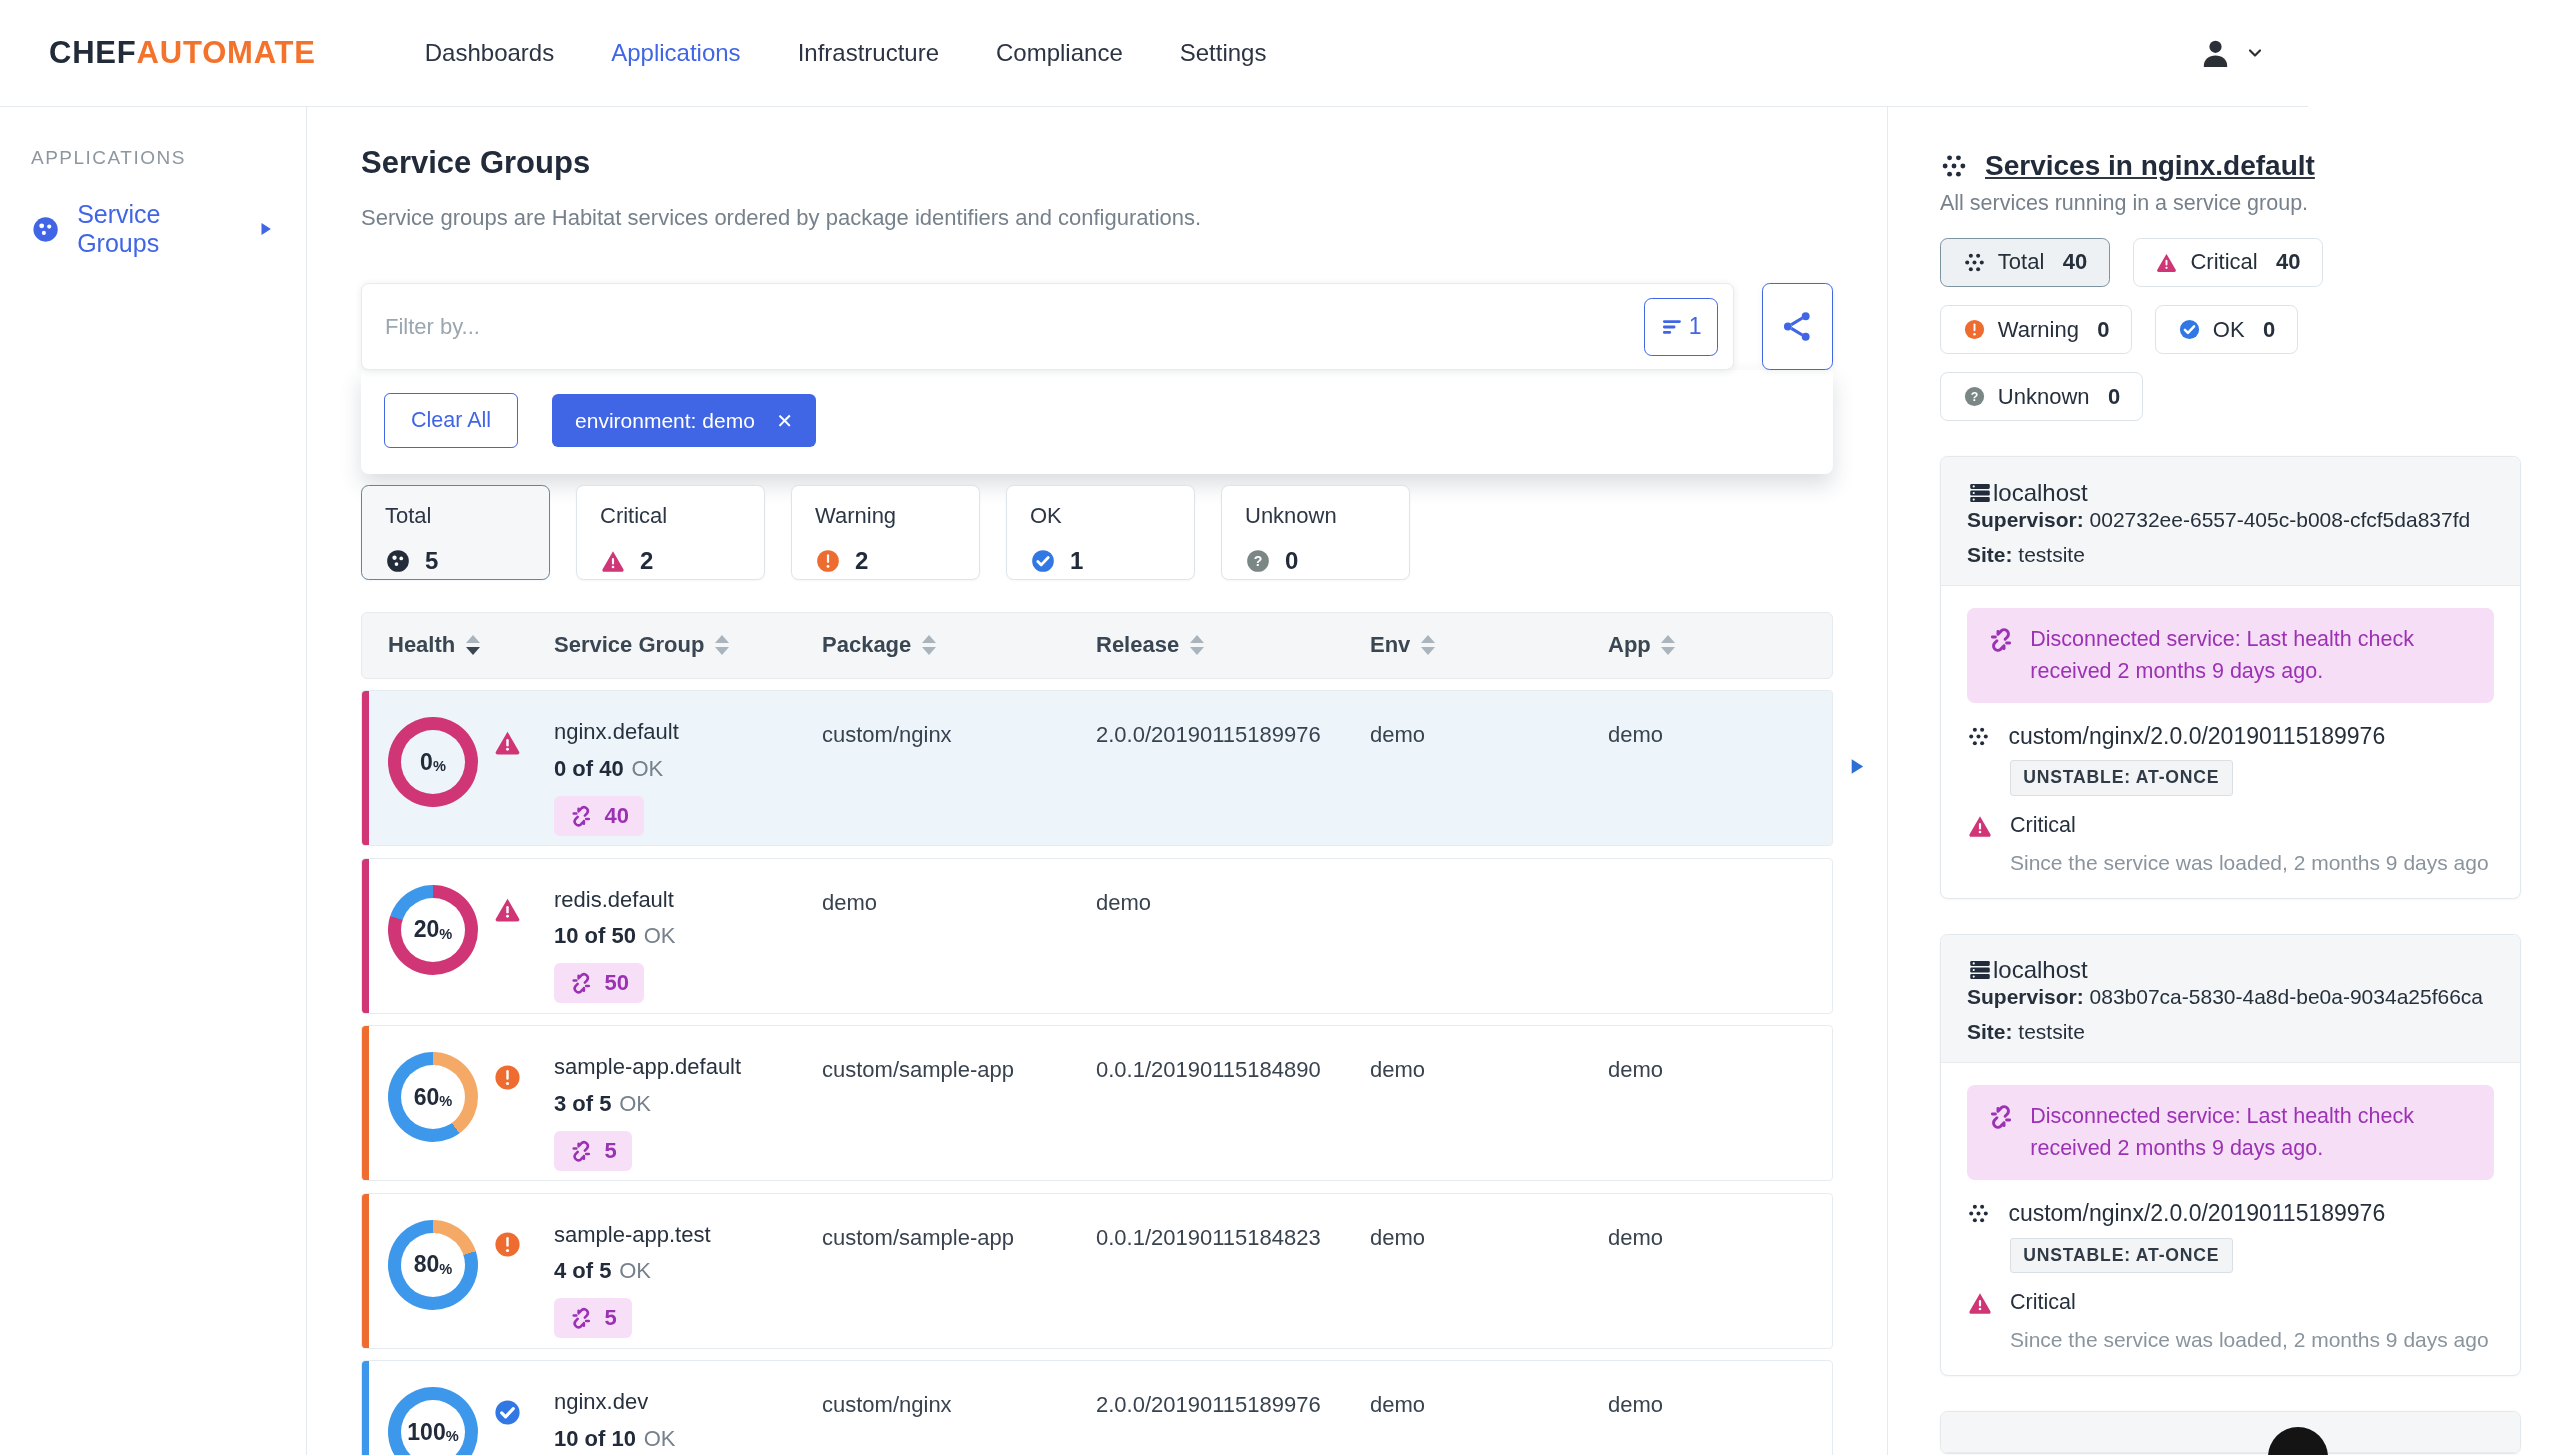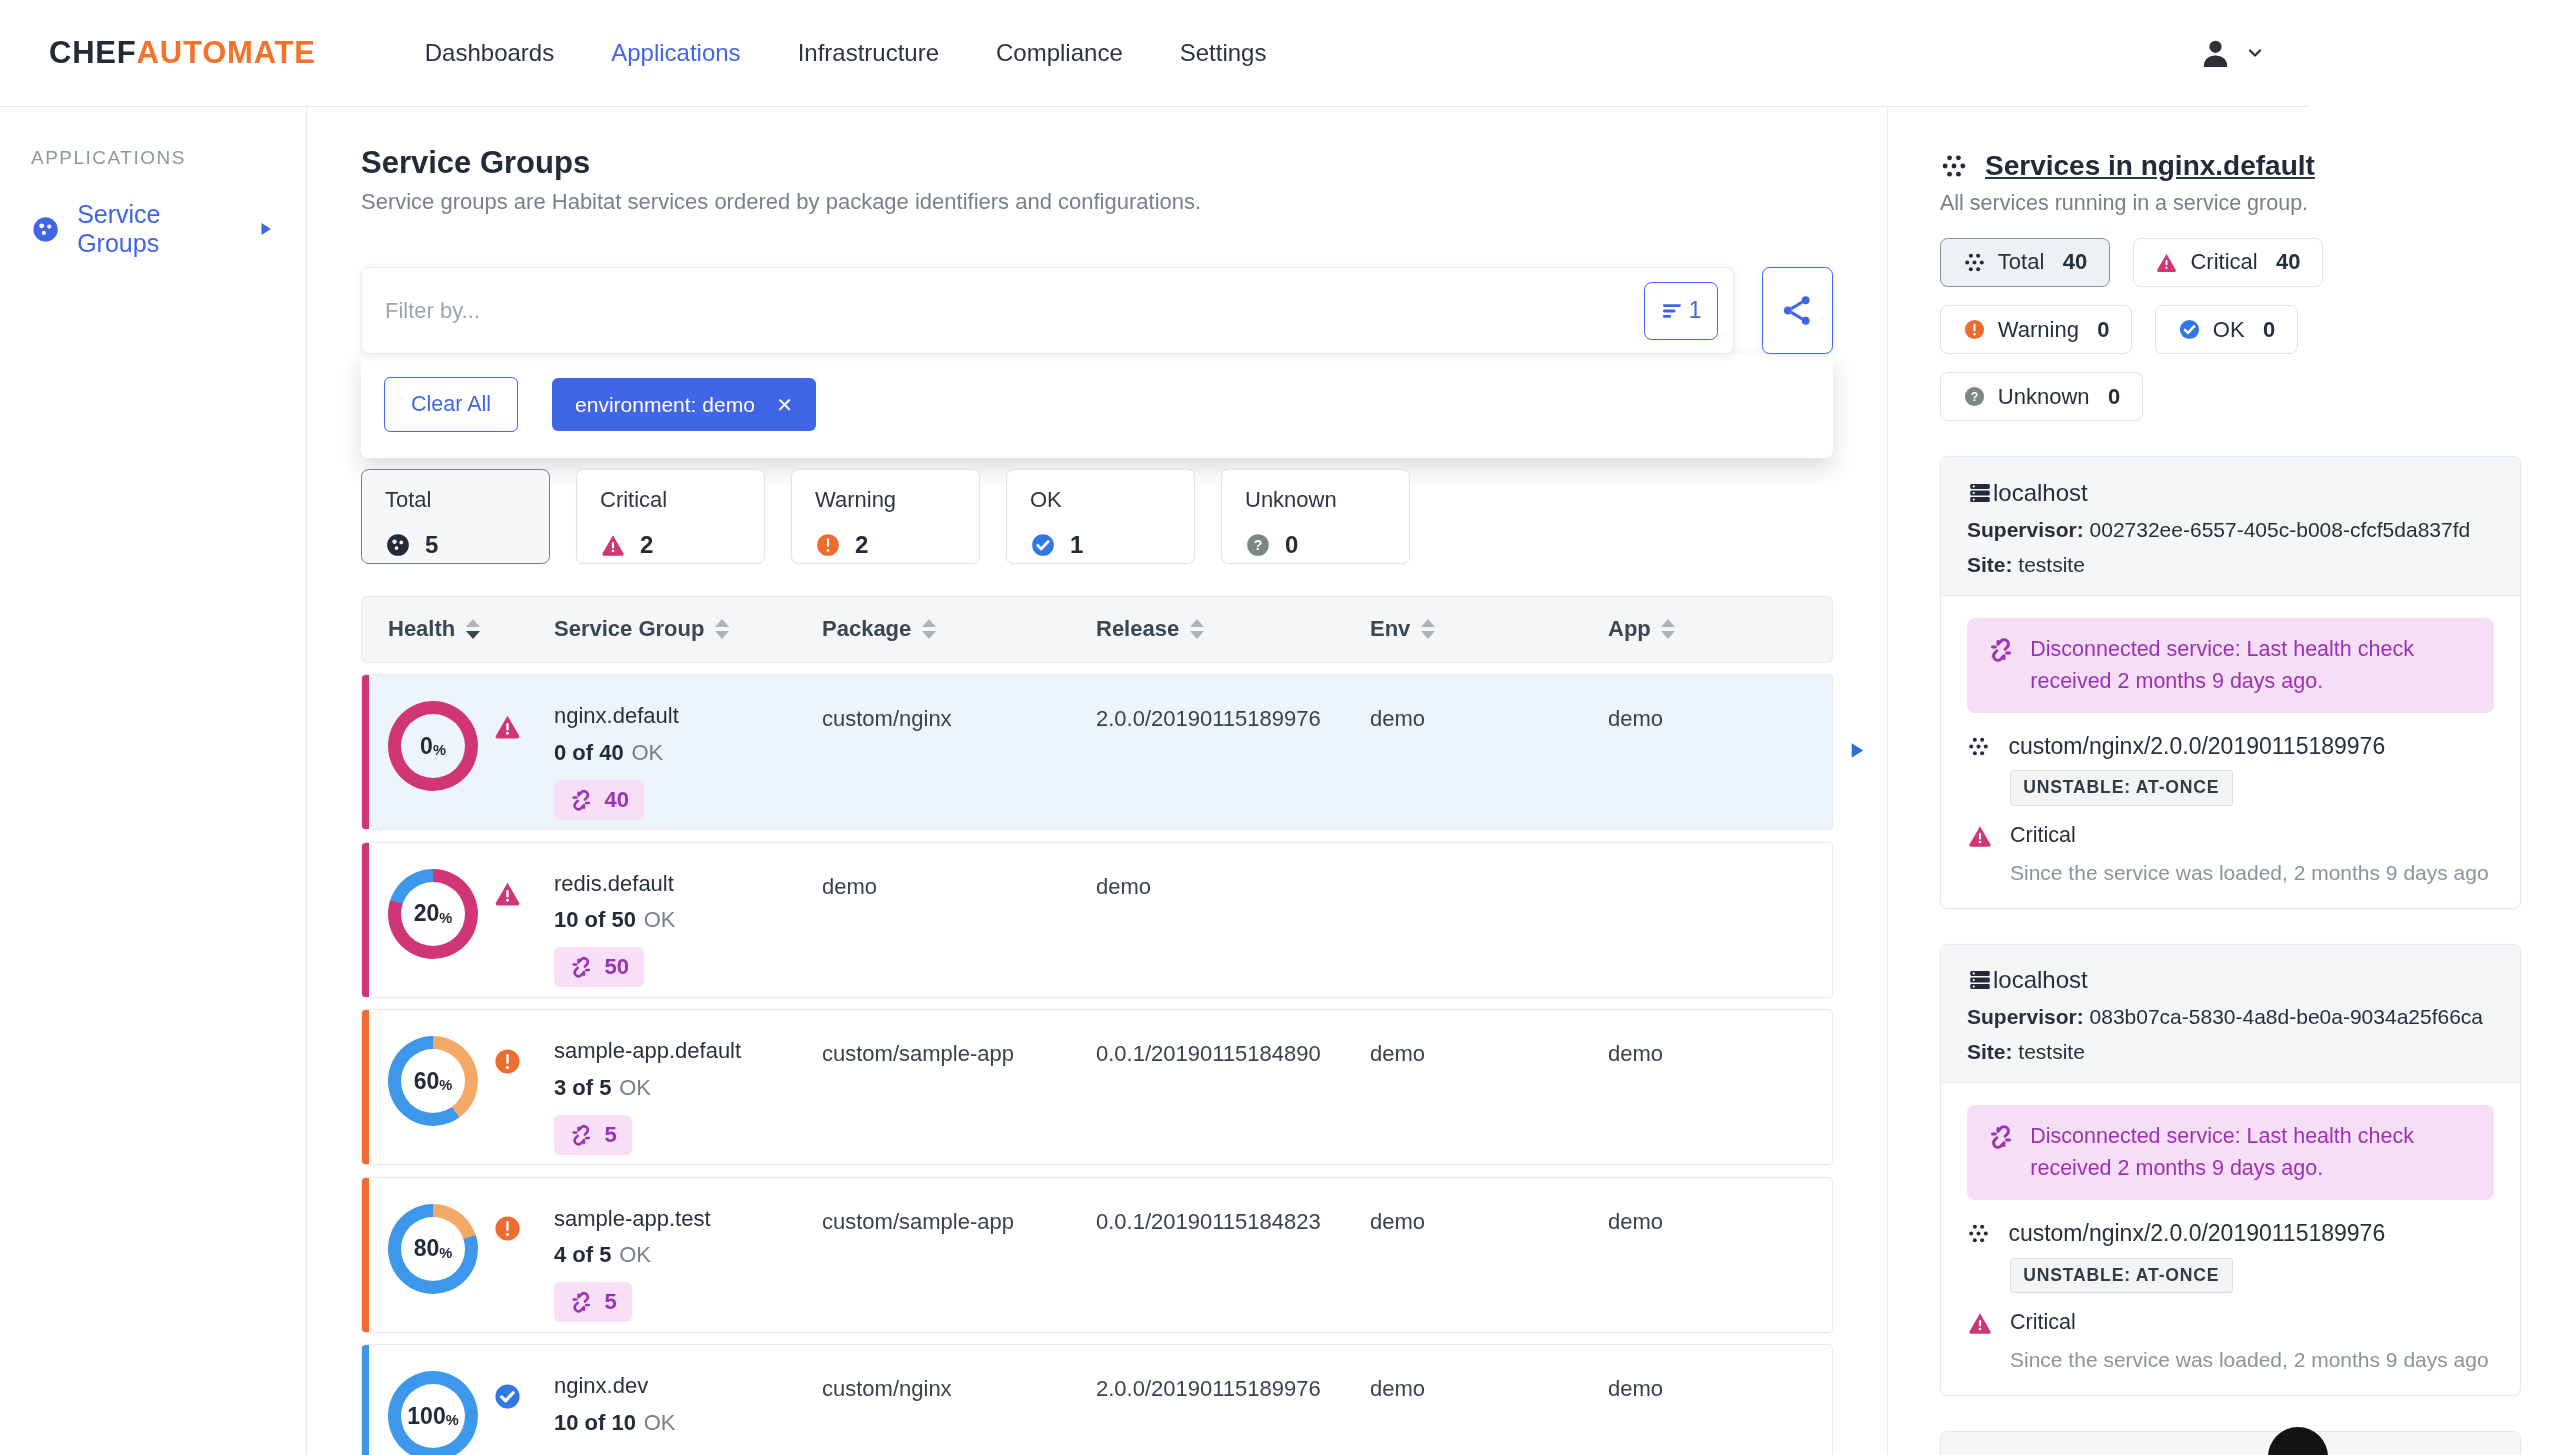--- a/index.html
+++ b/index.html
@@ -29,21 +29,21 @@
   .i-cookie-side { width:31px; height:31px; color:#4065e5; }
   .side-label { font-size:25px; color:#4065e5; }
   .side-caret { width:20px; height:20px; color:#4065e5; margin-left:auto; }
 
   .main { width:1580px; flex:none; padding:0 54px 0 54px; }
 
   .rightpanel { width:688px; flex:none; border-left:1.5px solid #e5eaef; padding:0 54px 0 52px; }
 
   
   .page-title { margin-top:38px; font-size:31px; font-weight:700; color:#222b3a; }
-  .page-sub { margin-top:8px; font-size:22px; color:#76818c; }
+  .page-sub { margin-top:24px; font-size:22px; color:#76818c; }
 
   .filter-row { margin-top:52px; display:flex; gap:28px; }
   .filter-box { flex:1; height:87px; background:#fff; border:0.8px solid #e7ebef; border-radius:7.7px;
     box-shadow:0 1.5px 7.7px rgba(40,60,80,.10); display:flex; align-items:center; padding:0 15.3px 0 23px; }
   .filter-input { flex:1; border:none; outline:none; font-size:22px; color:#2c3847; background:transparent;
     font-family:"Liberation Sans", sans-serif; }
   .filter-input::placeholder { color:#9aa6b0; }
   .filter-count-btn { width:74px; height:58px; border:1.5px solid #4065e5; border-radius:7.7px; background:#fff;
     display:flex; align-items:center; justify-content:center; gap:3.1px; cursor:pointer; color:#4065e5; }
   .i-filterlines { width:26px; height:26px; color:#4065e5; }
@@ -117,21 +117,21 @@
   .i-s30 { width:23px; height:23px; }
   .pill-count { font-weight:700; margin-left:6.1px; }
 
   .svc-card { margin-top:35px; border:0.8px solid #e2e8ec; border-radius:7.7px; background:#fff; overflow:hidden;
     box-shadow:0 0.8px 2.3px rgba(0,0,0,.04); }
   .svc-card:first-of-type { margin-top:38px; }
   .card-head { background:#f4f6f8; border-bottom:0.8px solid #e7ebef; padding:21.5px 26px 18.4px; }
   .host-row { display:flex; align-items:center; }
   .i-server { width:26px; height:26px; color:#232c3b; }
   .host-name { font-size:24px; color:#26303d; }
-  .meta-line { margin-top:11px; font-size:21px; color:#26303d; }
+  .meta-line { margin-top:1px; font-size:21px; color:#26303d; }
   .meta-line .lbl { font-weight:700; }
   .meta-line.site { margin-top:10.7px; }
   .card-body { padding:21.5px 26px 23px; }
   .dis-banner { background:#f7def7; border-radius:7.7px; padding:15.3px 20px; display:flex; gap:15.3px; }
   .i-broken-lg { width:28px; height:28px; color:#9b32b4; flex:none; margin-top:3.1px; }
   .dis-text { font-size:21.5px; color:#9b32b4; line-height:1.5; }
   .svc-row { margin-top:20px; display:flex; align-items:center; gap:18.4px; }
   .i-dots-sm { width:23px; height:23px; color:#232c3b; flex:none; }
   .svc-id { font-size:23px; color:#26303d; }
   .unstable-badge { margin:10.7px 0 0 43px; display:inline-block; background:#f2f4f5; border:0.8px solid #d9dfe3;

